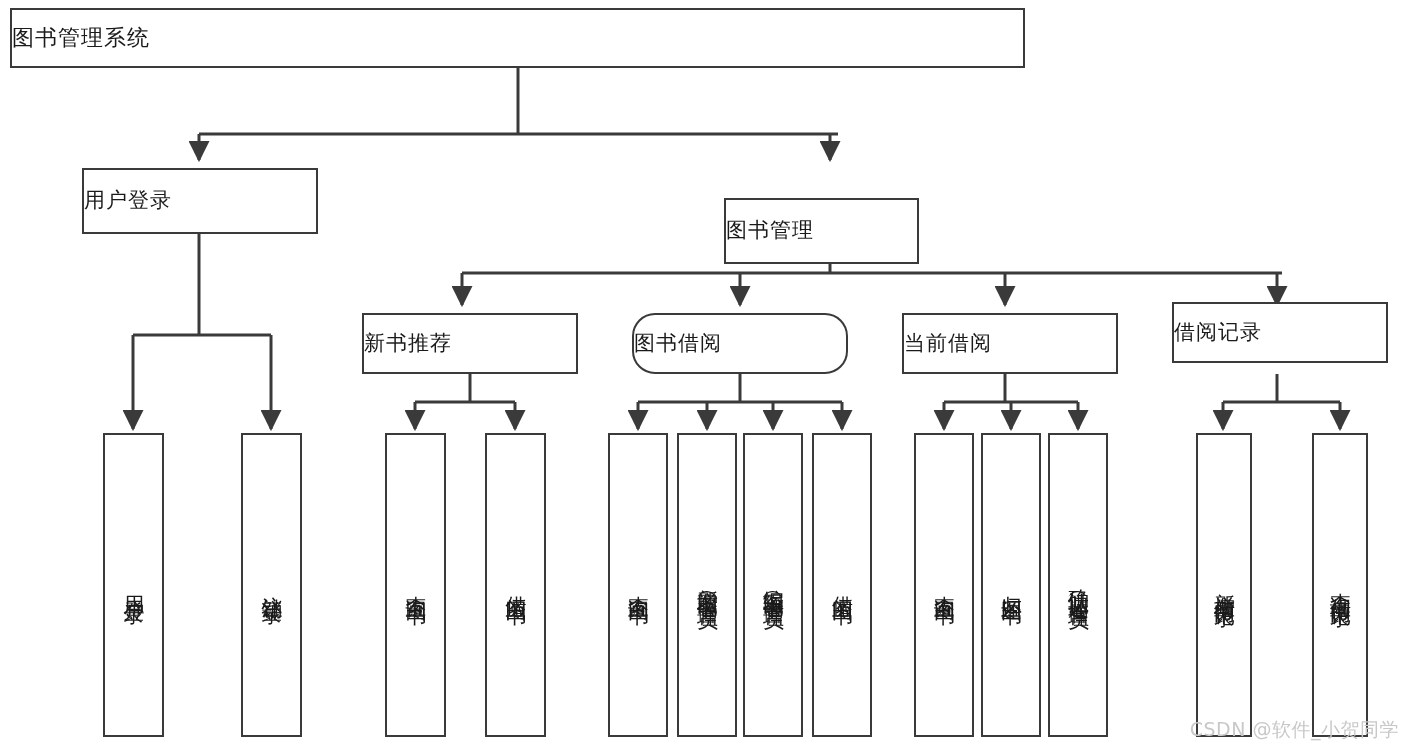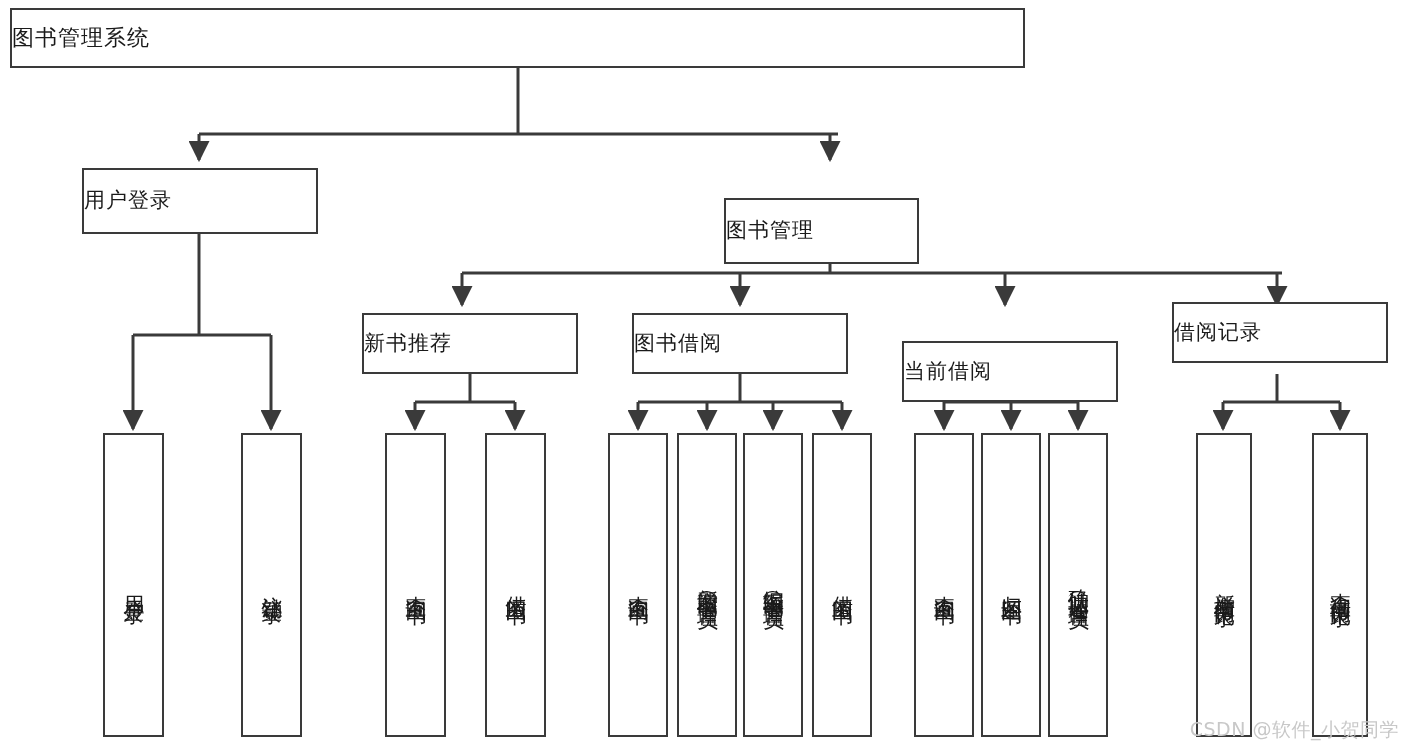--- a/index.html
+++ b/index.html
@@ -112,24 +112,24 @@
   <div class="node h-node" style="left:82px;top:168px;width:236px;height:66px;">
     <span class="lbl">用户登录</span>
   </div>
   <div class="node h-node" style="left:724px;top:168px;width:195px;height:66px;margin-top:30px;">
     <span class="lbl">图书管理</span>
   </div>
 
   <div class="node h-node" style="left:362px;top:313px;width:216px;height:61px;">
     <span class="lbl">新书推荐</span>
   </div>
-  <div class="node h-node" style="left:632px;top:313px;width:216px;height:61px;">
+  <div class="node h-node" style="left:632px;top:313px;width:216px;height:61px;border-radius:23px;">
     <span class="lbl">图书借阅</span>
   </div>
-  <div class="node h-node" style="left:902px;top:313px;width:216px;height:61px;margin-top:28px;">
+  <div class="node h-node" style="left:902px;top:313px;width:216px;height:61px;">
     <span class="lbl">当前借阅</span>
   </div>
   <div class="node h-node" style="left:1172px;top:302px;width:216px;height:61px;">
     <span class="lbl">借阅记录</span>
   </div>
 
   <div class="node v-node" style="left:103px;top:433px;width:61px;height:304px;">
     <span class="lbl">用户登录</span>
   </div>
   <div class="node v-node" style="left:241px;top:433px;width:61px;height:304px;">

